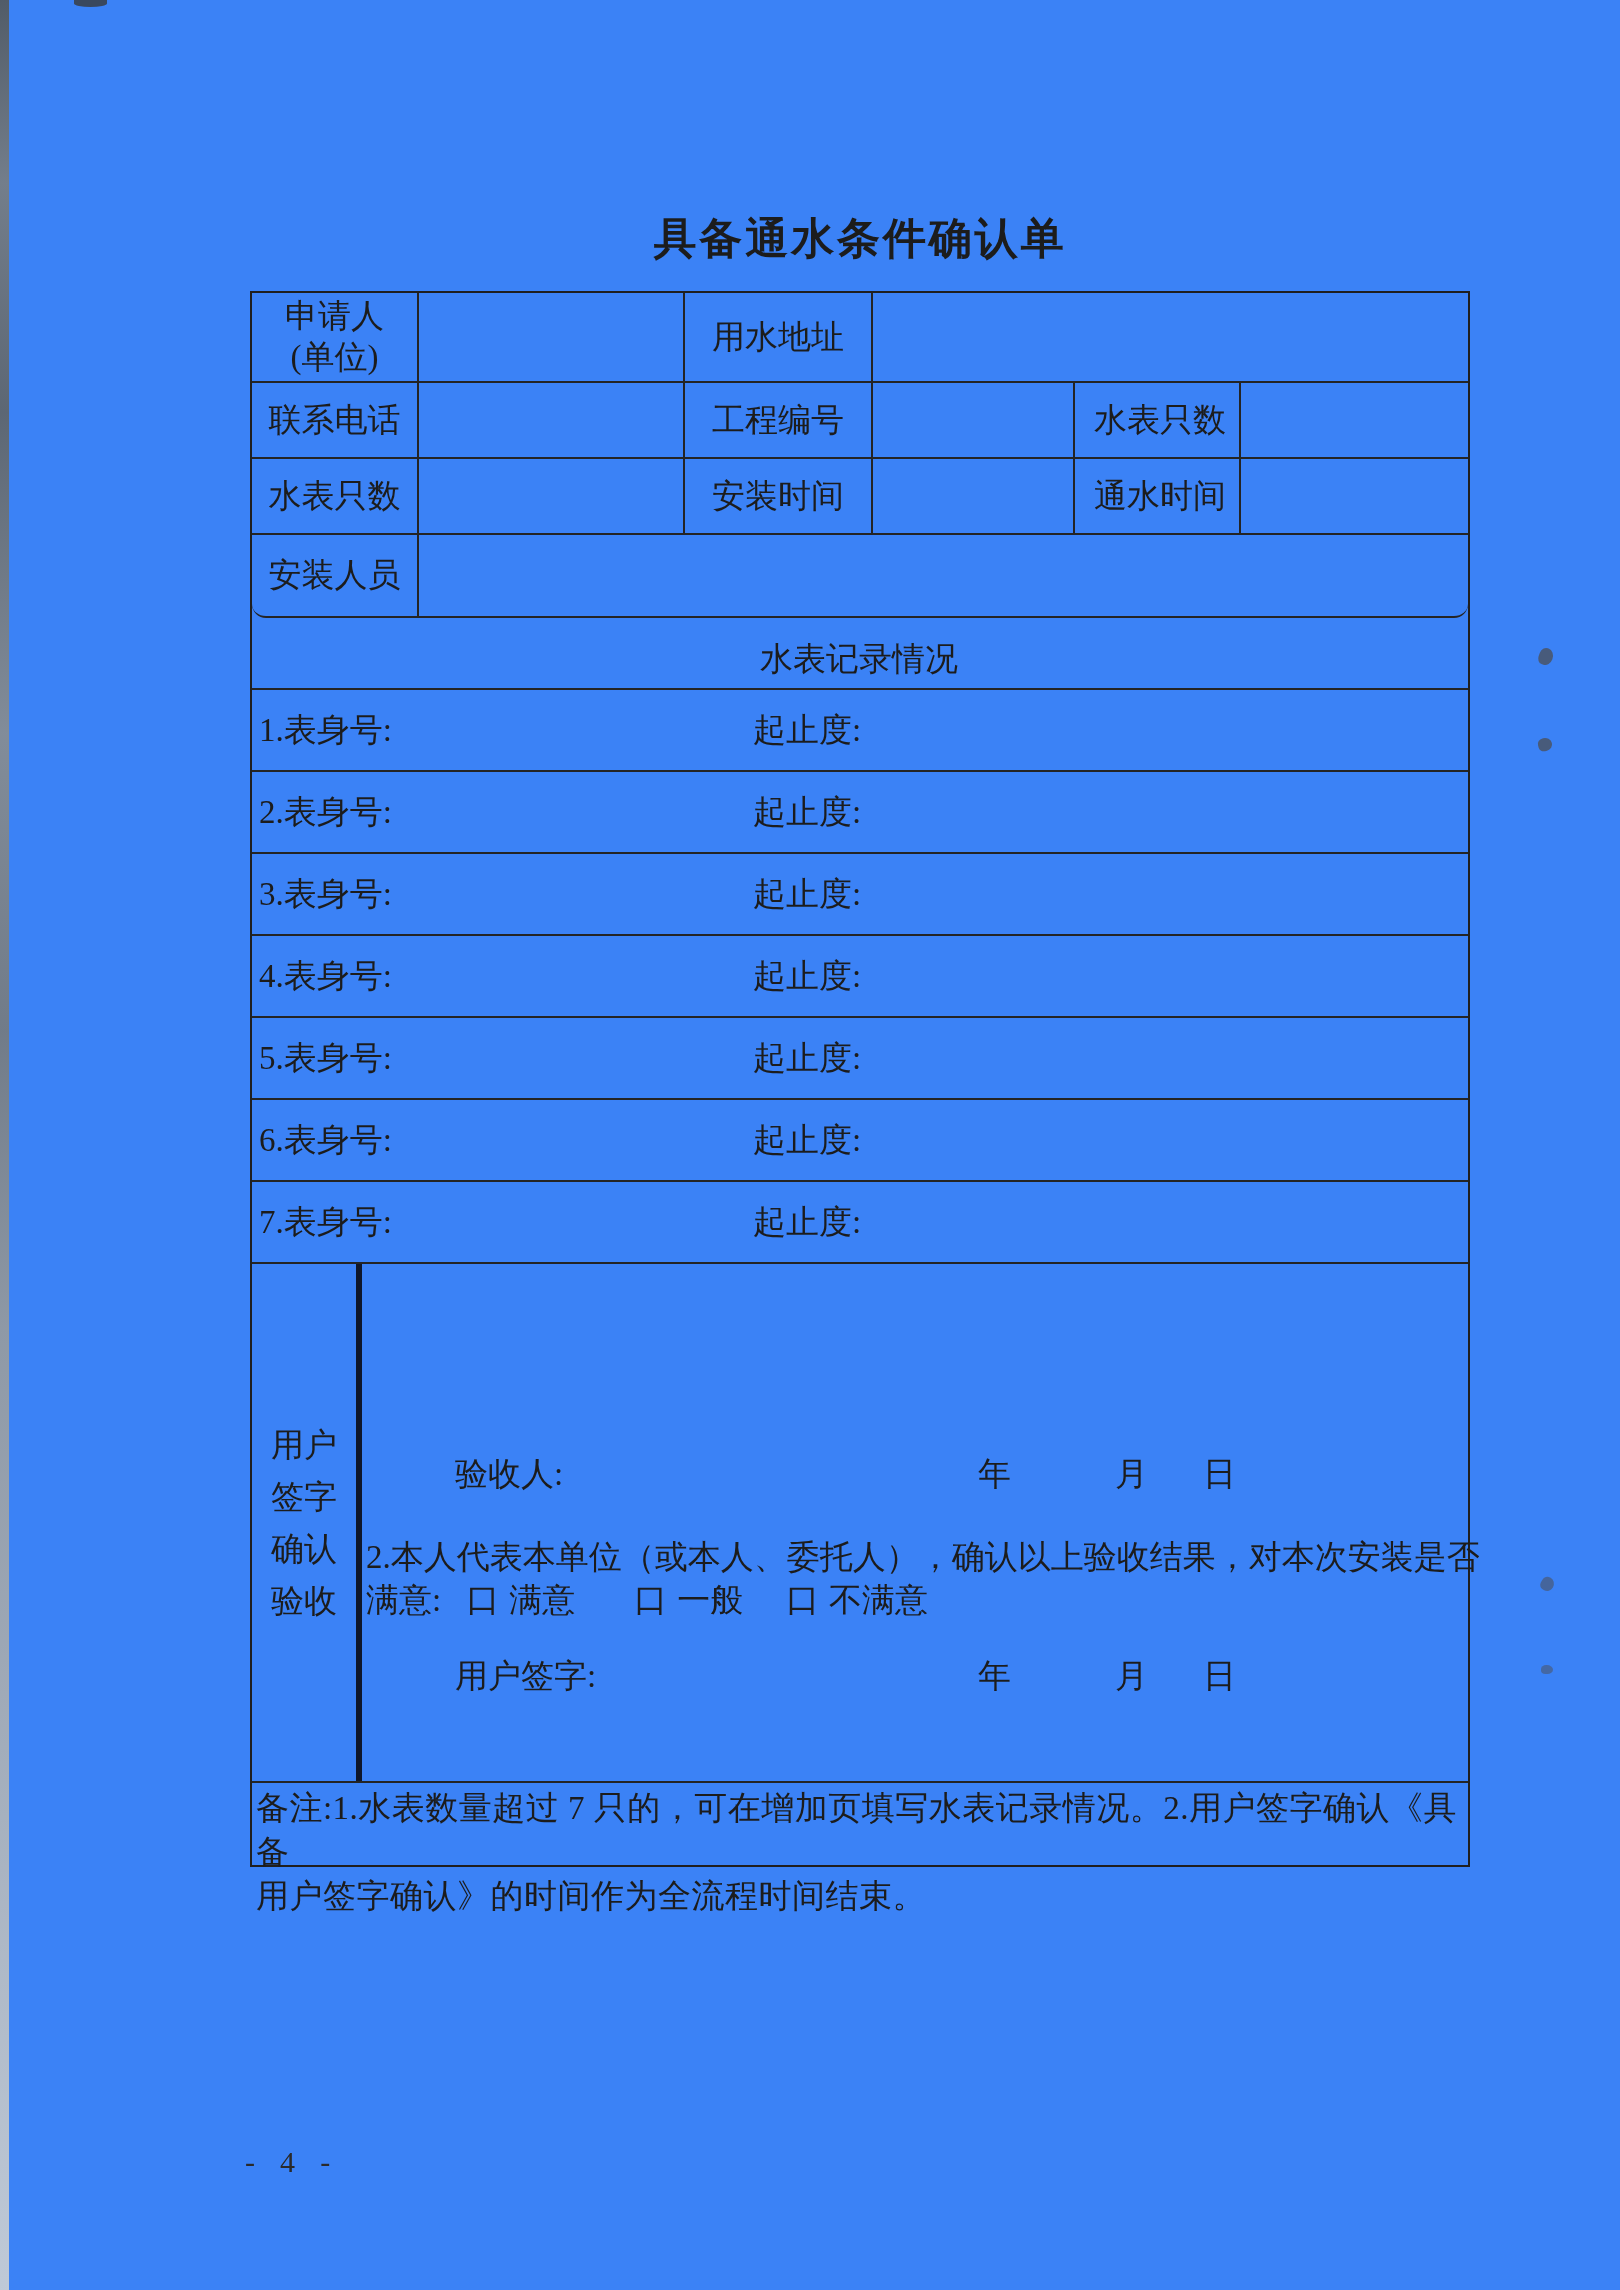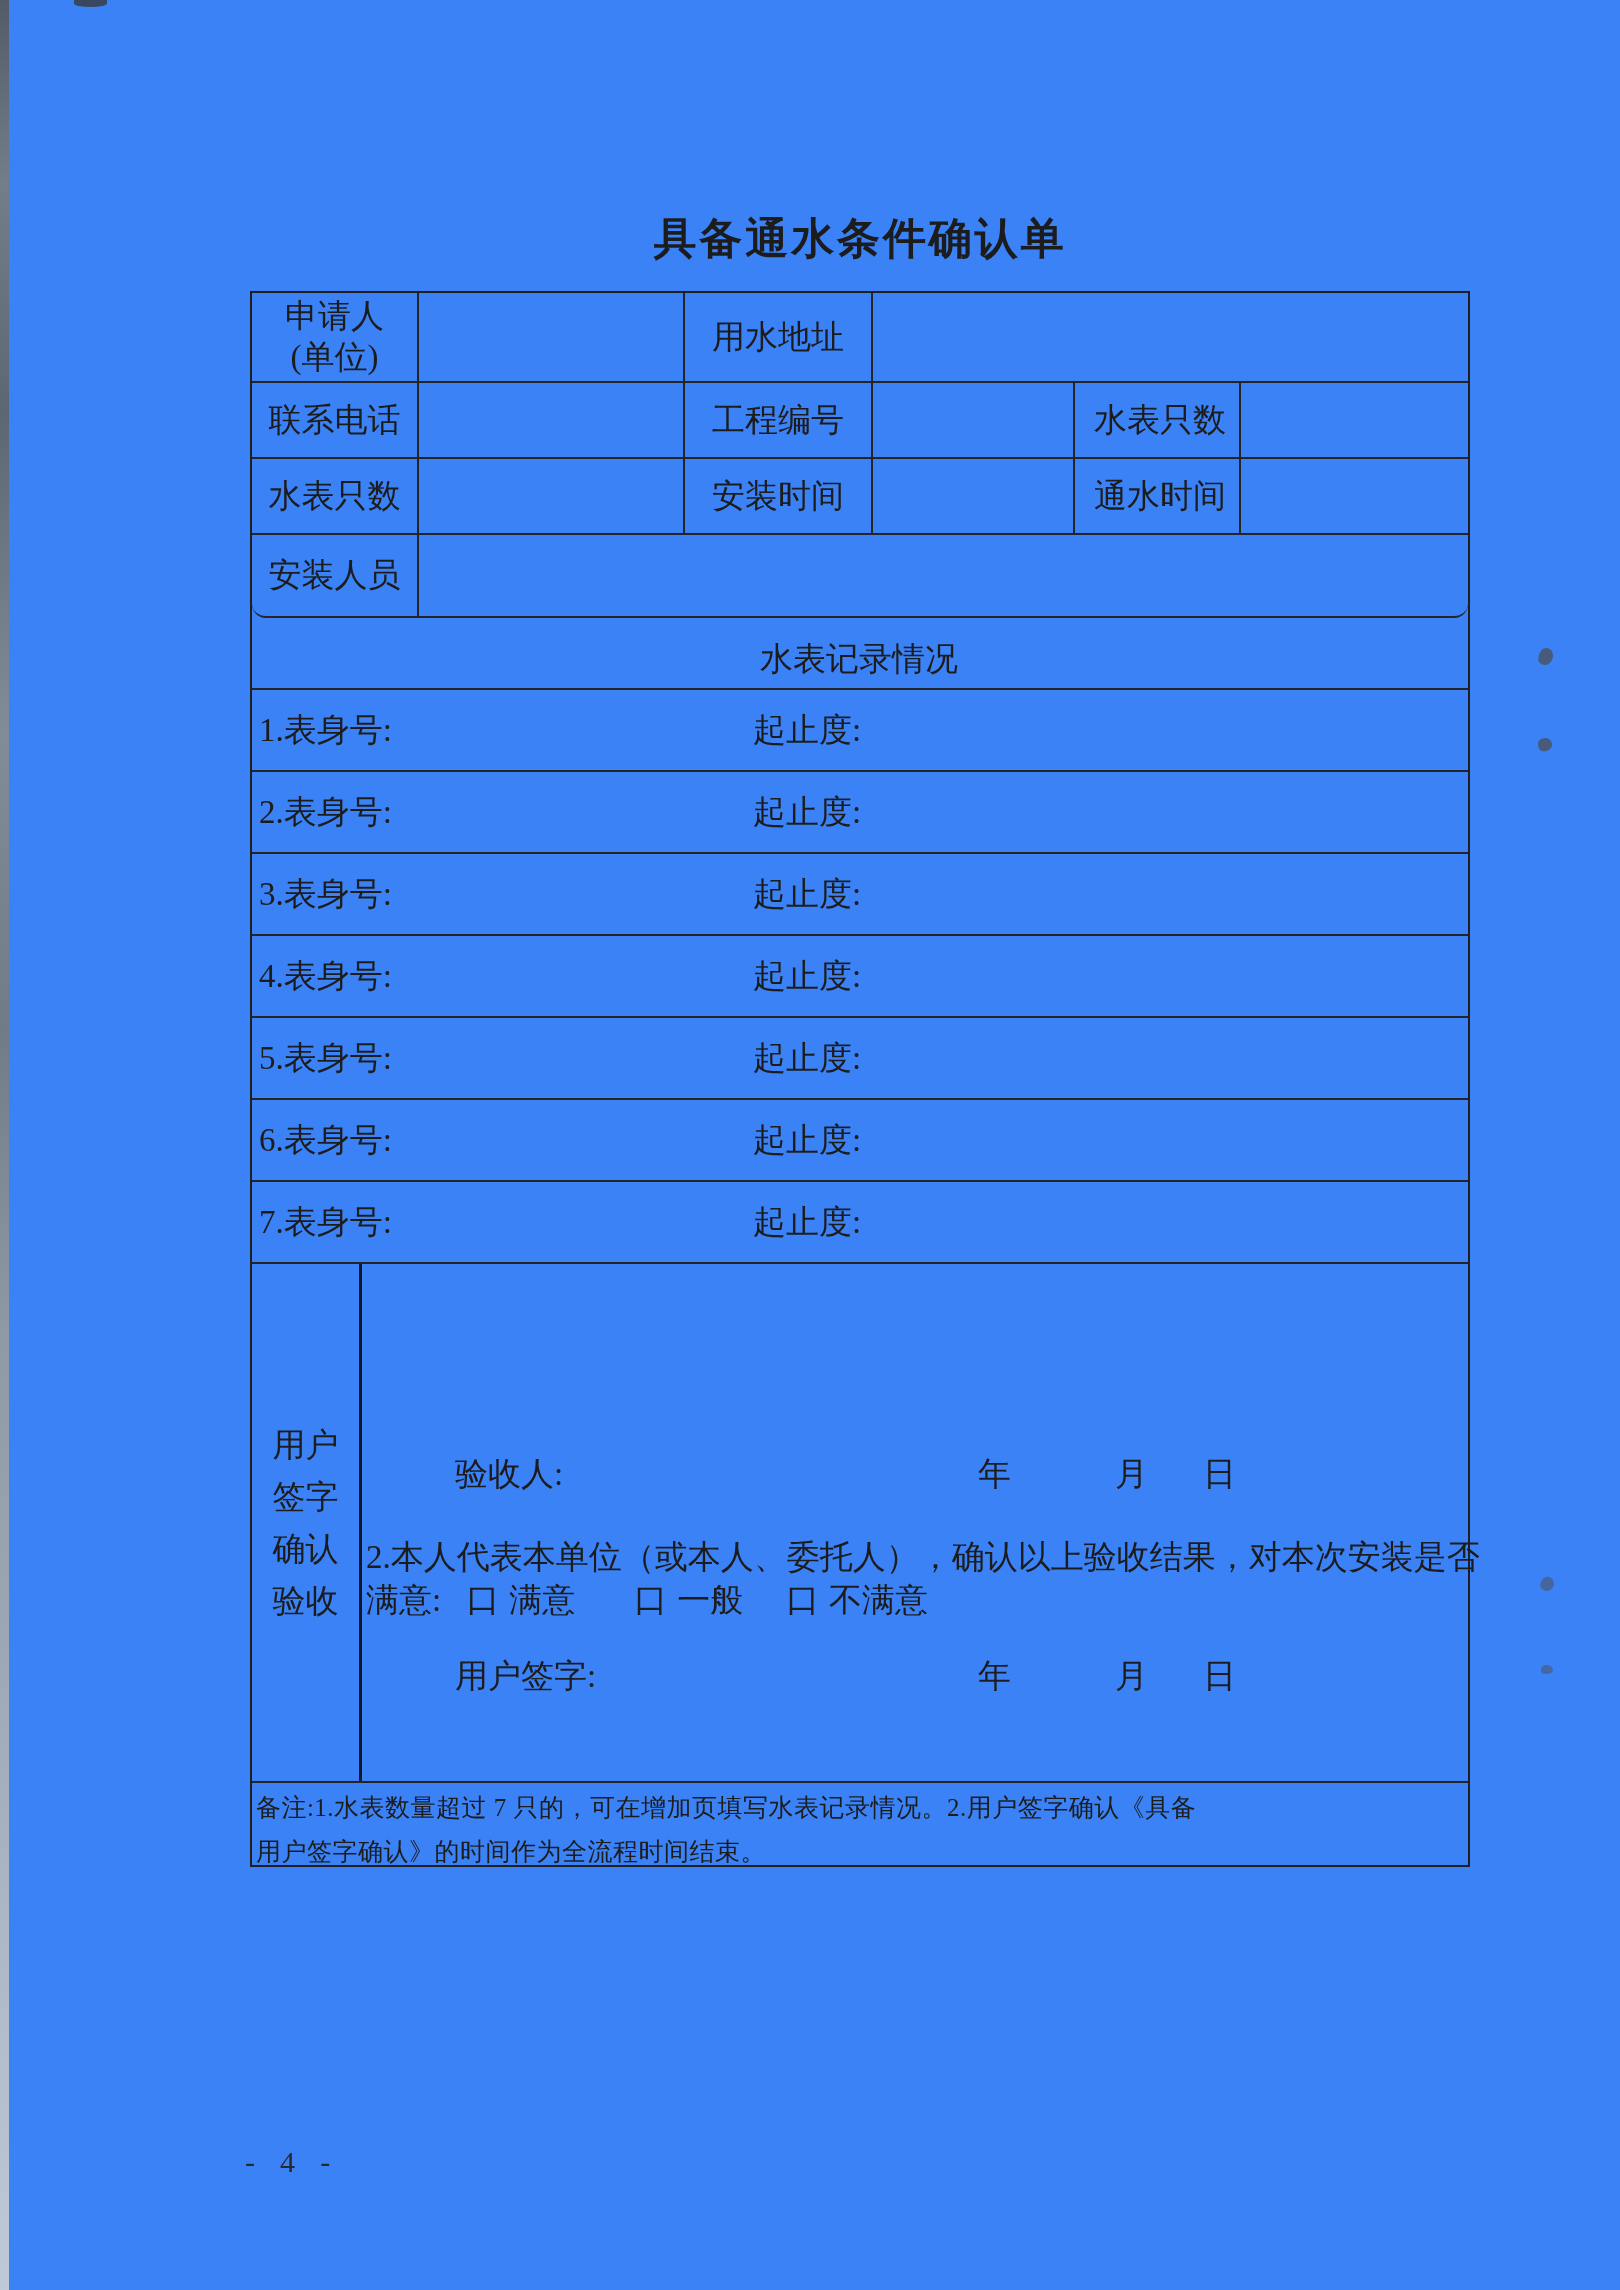--- a/index.html
+++ b/index.html
@@ -39,38 +39,38 @@
   .cA{width:167px;} .cB{width:266px;} .cC{width:188px;} .cD{width:202px;} .cE{width:166px;padding-left:6px;} .cF{width:226px;}
   .cDEF{width:594px;} .cBF{width:1048px;} .cALL{width:1214px;}
 
   .r1{height:90px;} .r2{height:76px;} .r3{height:76px;} .r4{height:83px;border-radius:14px;}
   .r5{height:59px;margin-top:13px;}
   .mrow{height:82px;display:flex;align-items:center;box-sizing:border-box;border-bottom:2px solid #242424;position:relative;}
   .mrow .mno{padding-left:6.9px;}
   .mrow .mrange{position:absolute;left:501px;}
 
   .sigrow{height:519px;display:flex;box-sizing:border-box;border-bottom:2.9px solid #242424;}
-  .sig-side{width:110px;box-sizing:border-box;border-right:3px solid #0f172a;display:flex;flex-direction:column;justify-content:center;align-items:center;line-height:52px;}
+  .sig-side{width:110px;box-sizing:border-box;border-right:6px solid #0f172a;display:flex;flex-direction:column;justify-content:center;align-items:center;line-height:52px;}
   .sig-main{position:relative;flex:1;}
   .sig-line{position:absolute;left:0;right:0;white-space:nowrap;}
   .sl-item1{top:98px;left:7.8px;}
   .fill-blank{display:inline-block;width:182px;border-bottom:2.9px solid #161616;text-align:right;padding-right:37px;box-sizing:border-box;}
   .sl-acceptor{top:188px;}
   .sl-item2a{top:271px;left:3.9px;}
   .sl-item2b{top:314px;left:3.9px;display:flex;align-items:center;}
   .cb-group{display:flex;align-items:center;}
   .cb-box{margin-right:9.8px;}
   .g1{margin-left:25.5px;} .g2{margin-left:59px;} .g3{margin-left:43px;}
   .sl-usersign{top:390px;}
   .pos-label{position:absolute;left:93px;}
   .pos-year{position:absolute;left:616px;}
   .pos-month{position:absolute;left:753px;}
   .pos-day{position:absolute;left:841px;}
 
-  .noterow{height:89px;box-sizing:border-box;padding:2.9px 3.9px 0 3.9px;line-height:44px;font-size:25px;letter-spacing:0.5px;}
+  .noterow{height:89px;box-sizing:border-box;padding:2.9px 3.9px 0 3.9px;line-height:44px;font-size:33px;letter-spacing:0.5px;}
 
   .page-number{
     position:absolute;left:245px;top:2145px;
     font-size:30px;letter-spacing:8.8px;color:#2a2a2a;
   }
 </style>
 </head>
 <body>
 
 <div class="sheet">

